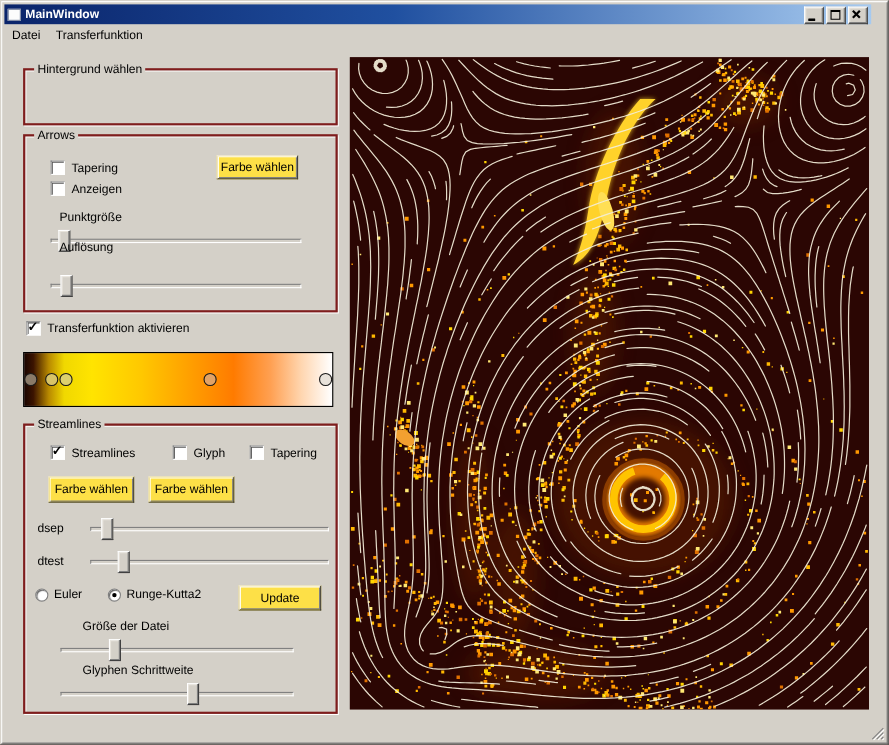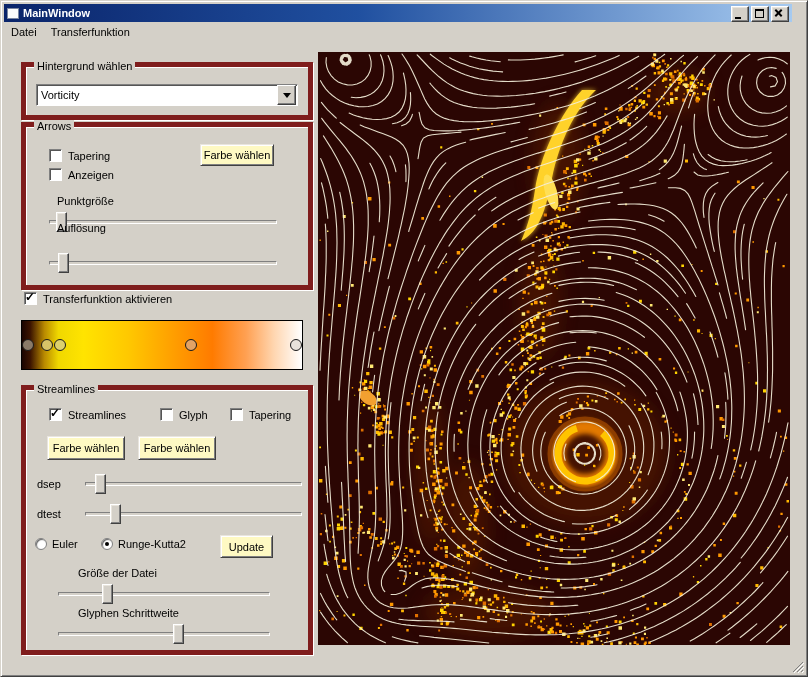--- a/index.html
+++ b/index.html
@@ -15,23 +15,23 @@
   .tb-btn{width:16px;height:14px;background:#d4d0c8;border:1px solid;border-color:#fff #404040 #404040 #fff;
        box-shadow:inset -1px -1px 0 #808080,inset 1px 1px 0 #e8e4dc;position:relative;margin-left:2px}
   .g-min::after{content:"";position:absolute;left:3px;bottom:2px;width:6px;height:2px;background:#000}
   .g-max::after{content:"";position:absolute;left:3px;top:2px;width:7px;height:6px;border:1px solid #000;border-top-width:2px}
   .g-close::before,.g-close::after{content:"";position:absolute;left:2px;top:5px;width:9px;height:2px;background:#000}
   .g-close::before{transform:rotate(45deg)}
   .g-close::after{transform:rotate(-45deg)}
   .menubar{position:absolute;left:4px;top:23px;width:800px;height:19px;display:flex;}
   .menu-item{padding:3px 7px;cursor:default}
   .lbl{position:absolute;white-space:nowrap;line-height:13px}
-  .groupbox{position:absolute;border:5px solid #7f1d1d;box-shadow:inset 1px 1px 0 #fff,1px 1px 0 #fff}
+  .groupbox{position:absolute;border:2px solid #7f1d1d;box-shadow:inset 1px 1px 0 #fff,1px 1px 0 #fff}
   .gb-title{position:absolute;top:-7px;left:8px;background:#d4d0c8;padding:0 3px;line-height:13px}
-  .button{position:absolute;background:#fef9c3;border:1px solid;border-color:#e9e5dd #404040 #404040 #e9e5dd;
+  .button{position:absolute;background:#fde047;border:1px solid;border-color:#e9e5dd #404040 #404040 #e9e5dd;
        box-shadow:inset 1px 1px 0 #fff,inset -1px -1px 0 #808080;
        display:flex;align-items:center;justify-content:center;box-sizing:border-box;cursor:default}
   .checkbox{position:absolute;display:flex;align-items:center;cursor:default}
   .cb-box{width:13px;height:13px;background:#fff;border:1px solid;border-color:#808080 #fff #fff #808080;
        box-shadow:inset 1px 1px 0 #555;box-sizing:border-box;position:relative;margin-right:6px;flex:none}
   .cb-box .mark{display:none;position:absolute;left:0px;top:-3px;font-size:12px;font-weight:bold;color:#000}
   .checkbox.on .cb-box .mark{display:block}
   .radio{position:absolute;display:flex;align-items:flex-start;cursor:default}
   .rd-circle{width:12px;height:12px;border-radius:50%;background:#fff;border:1px solid #808080;
        box-shadow:inset 1px 1px 1px #666;box-sizing:border-box;margin-right:5px;position:relative;flex:none}
@@ -77,26 +77,20 @@
   </span>
 </div>
 
 <div class="menubar">
   <span class="menu-item">Datei</span>
   <span class="menu-item">Transferfunktion</span>
 </div>
 
 <div class="groupbox" style="left:21px;top:62px;width:282px;height:48px">
   <span class="gb-title">Hintergrund wählen</span>
-  <div class="combo" style="left:10px;top:17px;width:262px;height:22px">
-    <span class="combo-text">Vorticity</span>
-    <span class="combo-btn">
-      <span class="arrow-down"></span>
-    </span>
-  </div>
 </div>
 
 <div class="groupbox" style="left:21px;top:122px;width:282px;height:158px">
   <span class="gb-title">Arrows</span>
   <div class="checkbox" style="left:23px;top:22px">
     <span class="cb-box"></span>
     <span>Tapering</span>
   </div>
   <div class="checkbox" style="left:23px;top:41px">
     <span class="cb-box"></span>
@@ -158,21 +152,21 @@
     <span class="handle" style="left: calc(12% - 1.3px);"></span>
   </div>
   <div class="radio" style="left:9px;top:148px">
     <span class="rd-circle"></span>
     <span>Euler</span>
   </div>
   <div class="radio on" style="left:75px;top:148px">
     <span class="rd-circle"></span>
     <span>Runge-Kutta2</span>
   </div>
-  <div class="button" style="left:194px;top:145px;width:53px;height:23px">Update</div>
+  <div class="button" style="left:194px;top:145px;width:75px;height:23px">Update</div>
   <div class="lbl" style="left:52px;top:177px">Größe der Datei</div>
   <div class="slider" style="left:32px;top:194px;width:212px">
     <span class="groove"></span>
     <span class="handle" style="left: calc(22% - 2.4px);"></span>
   </div>
   <div class="lbl" style="left:52px;top:217px">Glyphen Schrittweite</div>
   <div class="slider" style="left:32px;top:234px;width:212px">
     <span class="groove"></span>
     <span class="handle" style="left: calc(57% - 6.3px);"></span>
   </div>

